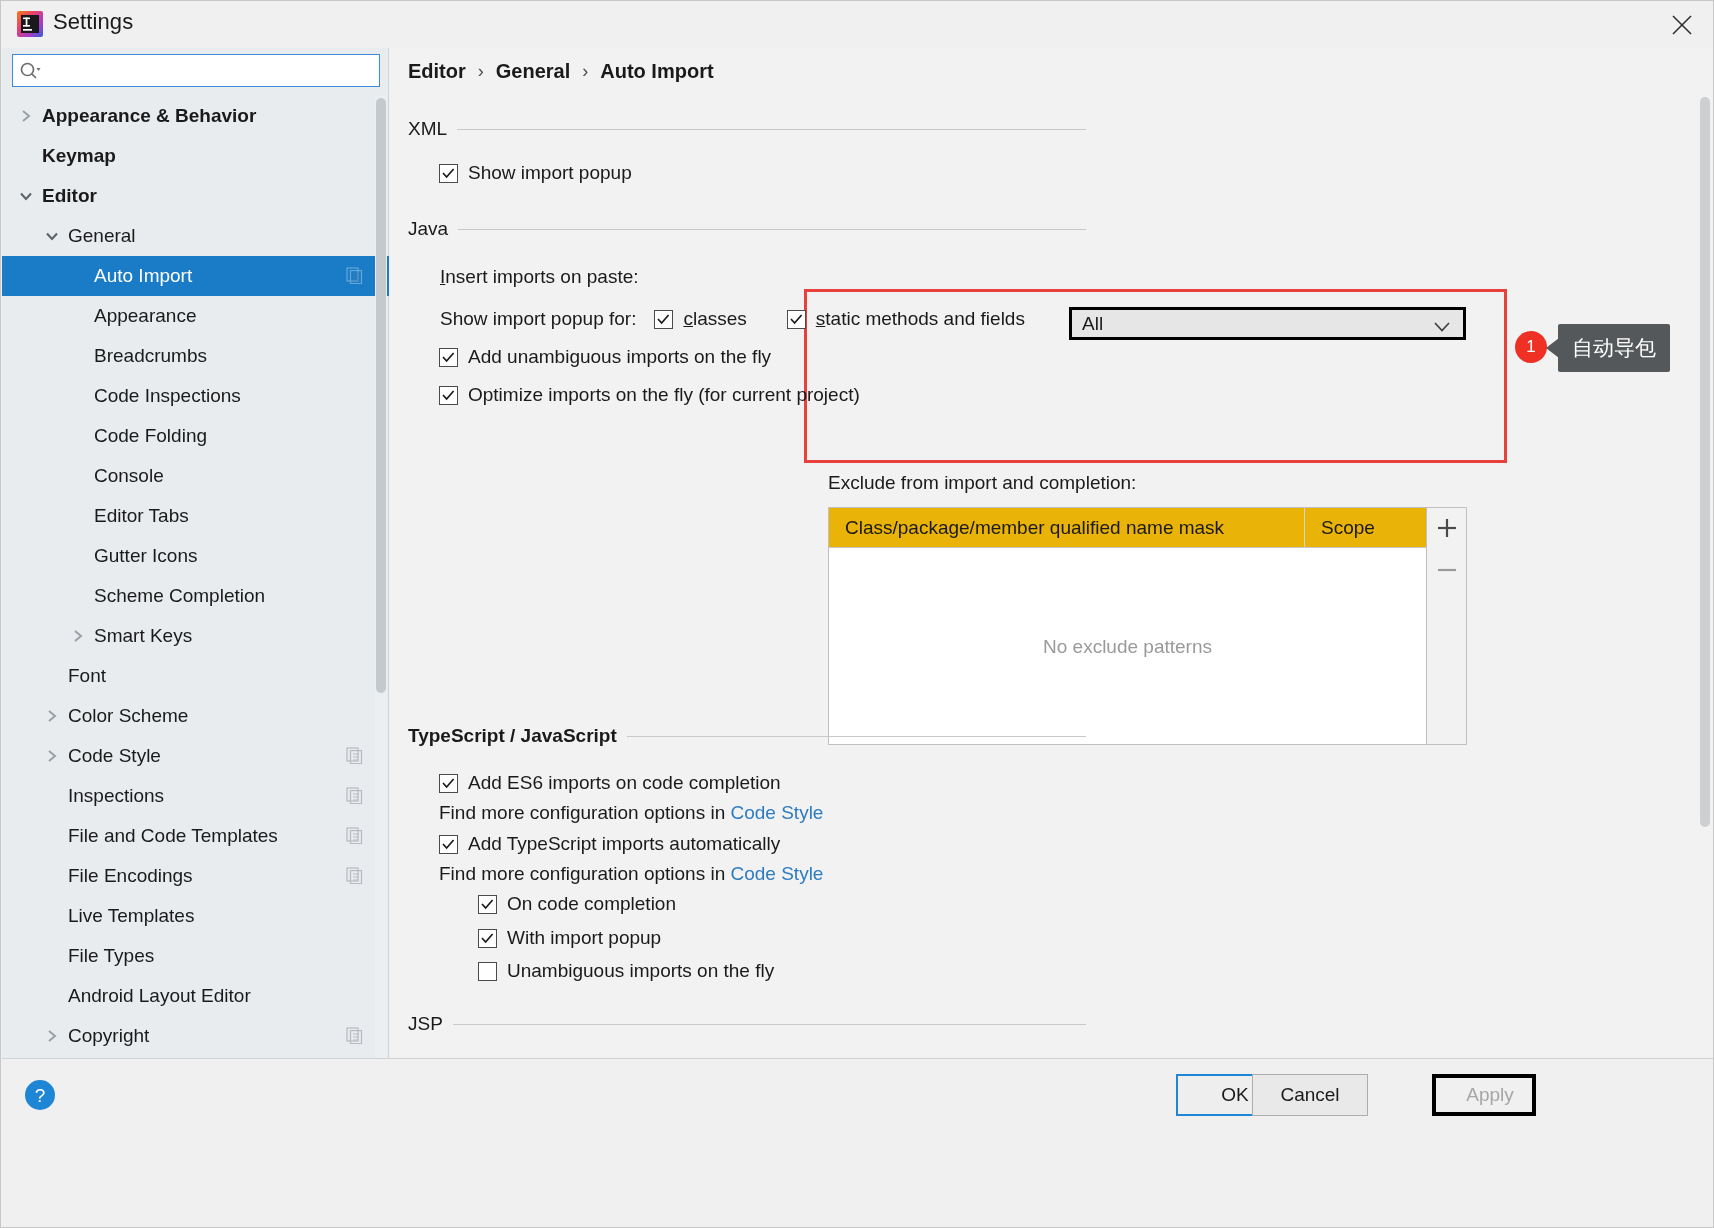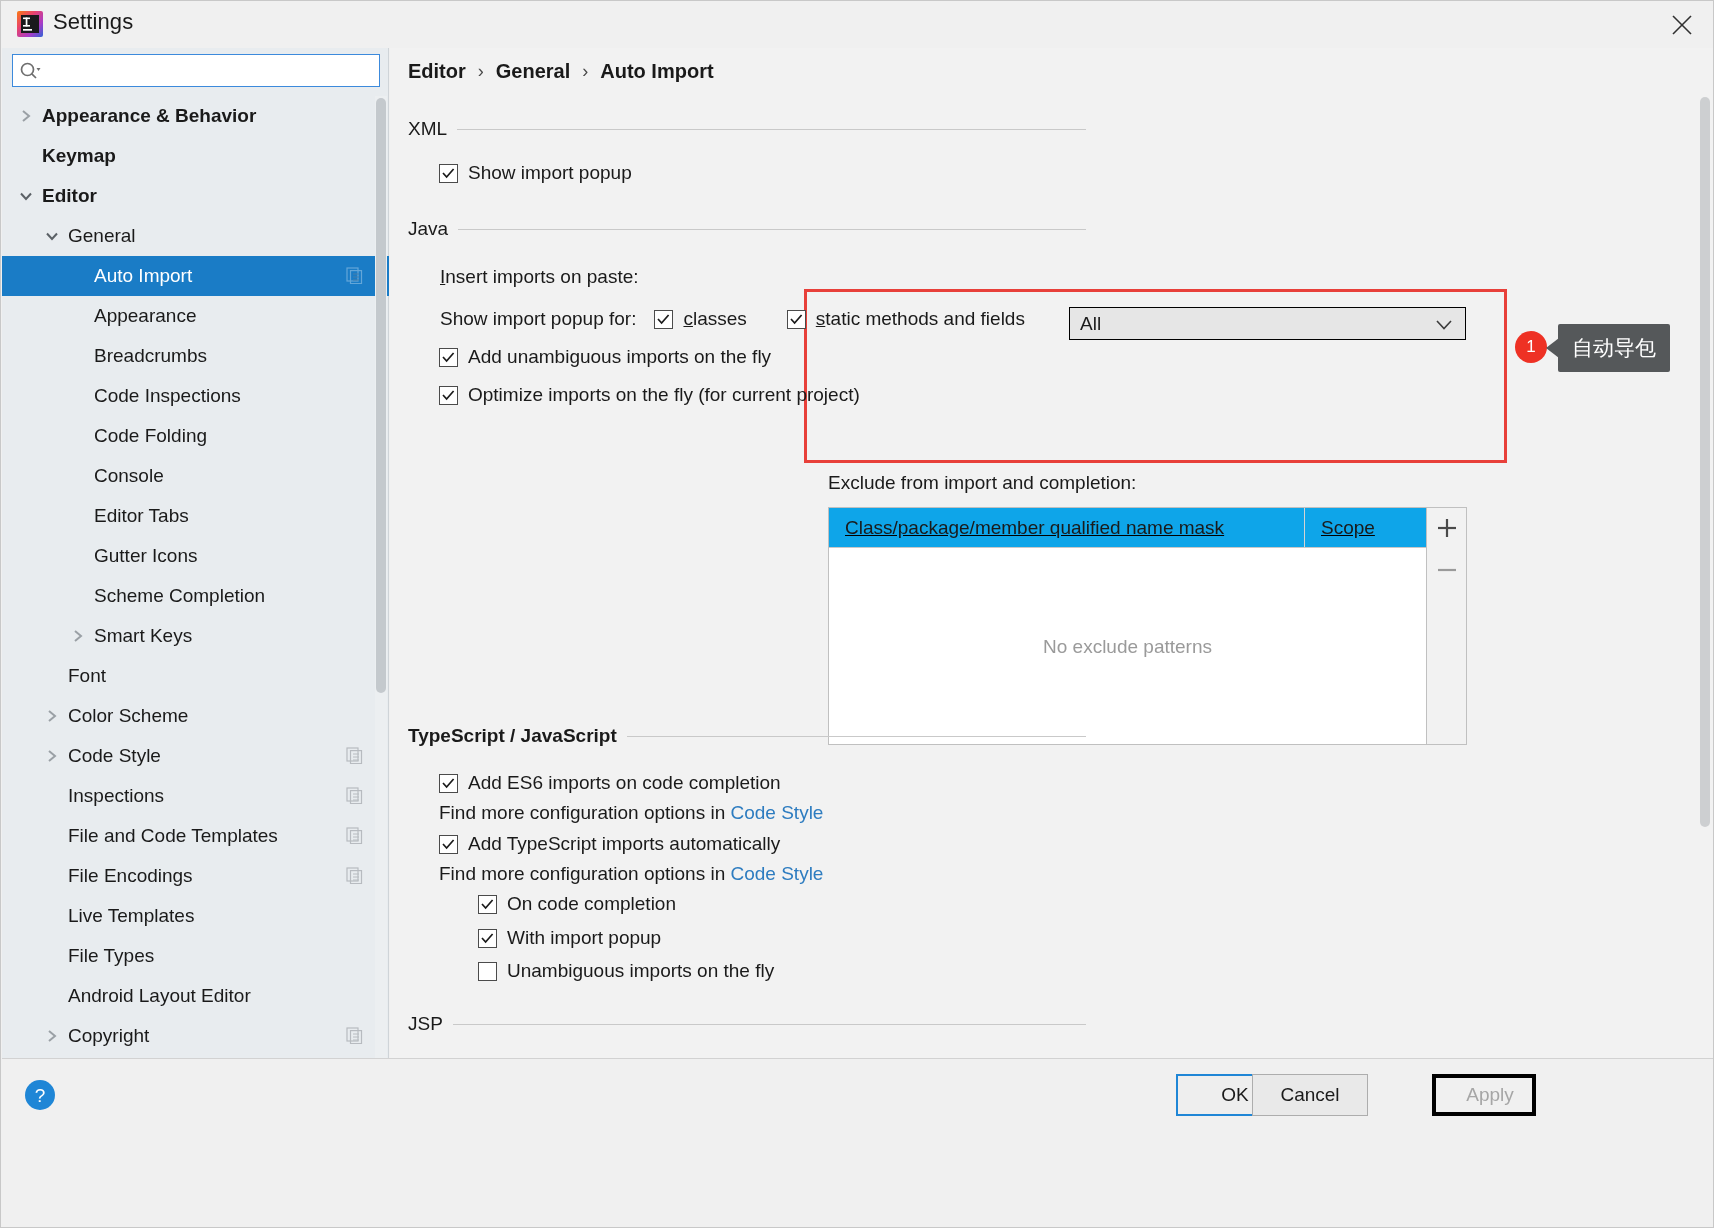--- a/index.html
+++ b/index.html
@@ -181,21 +181,21 @@
   .field-label {
     position: absolute;
     font-size: 19px; color: #1a1a1a;
     white-space: nowrap;
   }
   .combo {
     position: absolute;
     left: 679px; top: 259px;
     width: 397px; height: 33px;
     background: #e6e6e6;
-    border: 1px solid #000000;
+    border: 3px solid #000000;
     box-sizing: border-box;
     display: flex; align-items: center;
     cursor: pointer;
   }
   .combo-value {
     font-size: 19px; color: #1a1a1a;
     margin-left: 10px;
   }
   .combo-arrow {
     position: absolute; right: 12px; top: 9px;
@@ -239,24 +239,23 @@
   }
   .table-box {
     position: absolute; left: 438px; top: 459px;
     width: 599px; height: 238px;
     background: #ffffff;
     border: 1px solid #c0c0c0;
     box-sizing: border-box;
   }
   .table-head {
     display: flex; height: 40px;
-    background: #0ea5e9;
+    background: #eab308;
     border-bottom: 1px solid #c8c8c8;
     box-sizing: border-box;
-    text-decoration: underline;
   }
   .th {
     display: flex; align-items: center;
     font-size: 19px; color: #1a1a1a;
     padding-left: 16px;
     box-sizing: border-box;
   }
   .th.col1 { width: 476px; border-right: 1px solid #d4d4d4; }
   .th.col2 { width: 121px; }
   .table-body {

